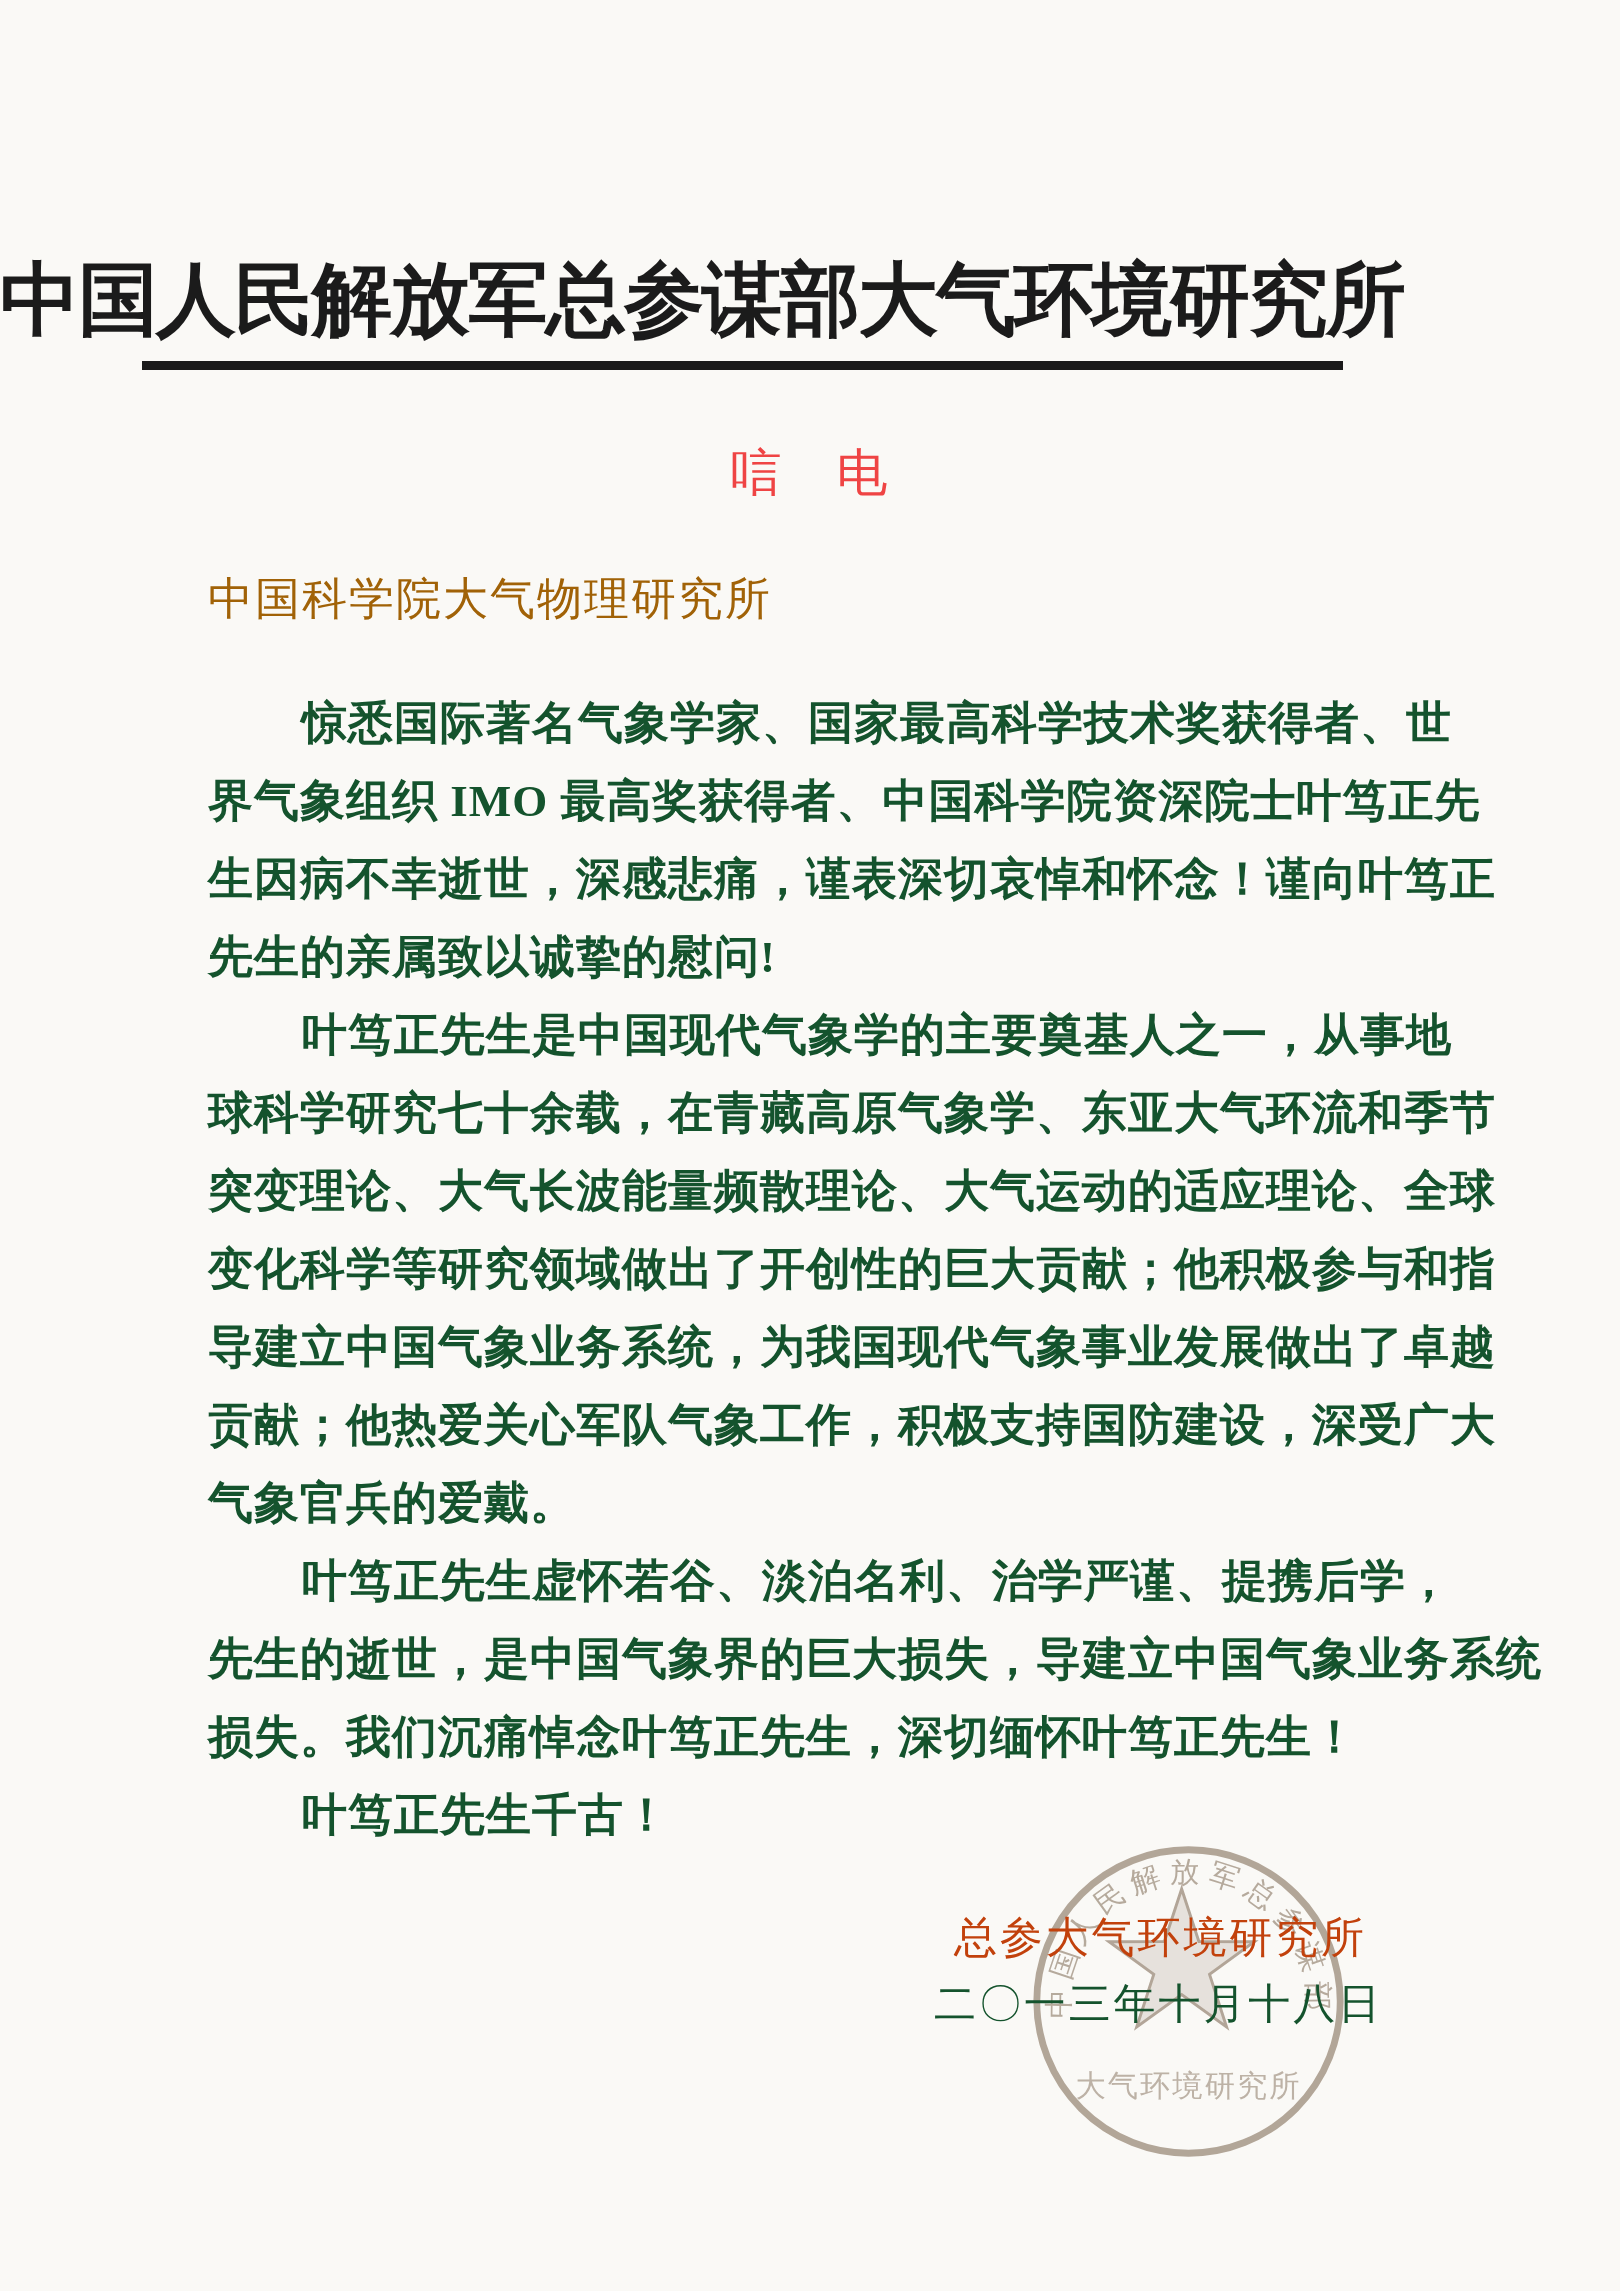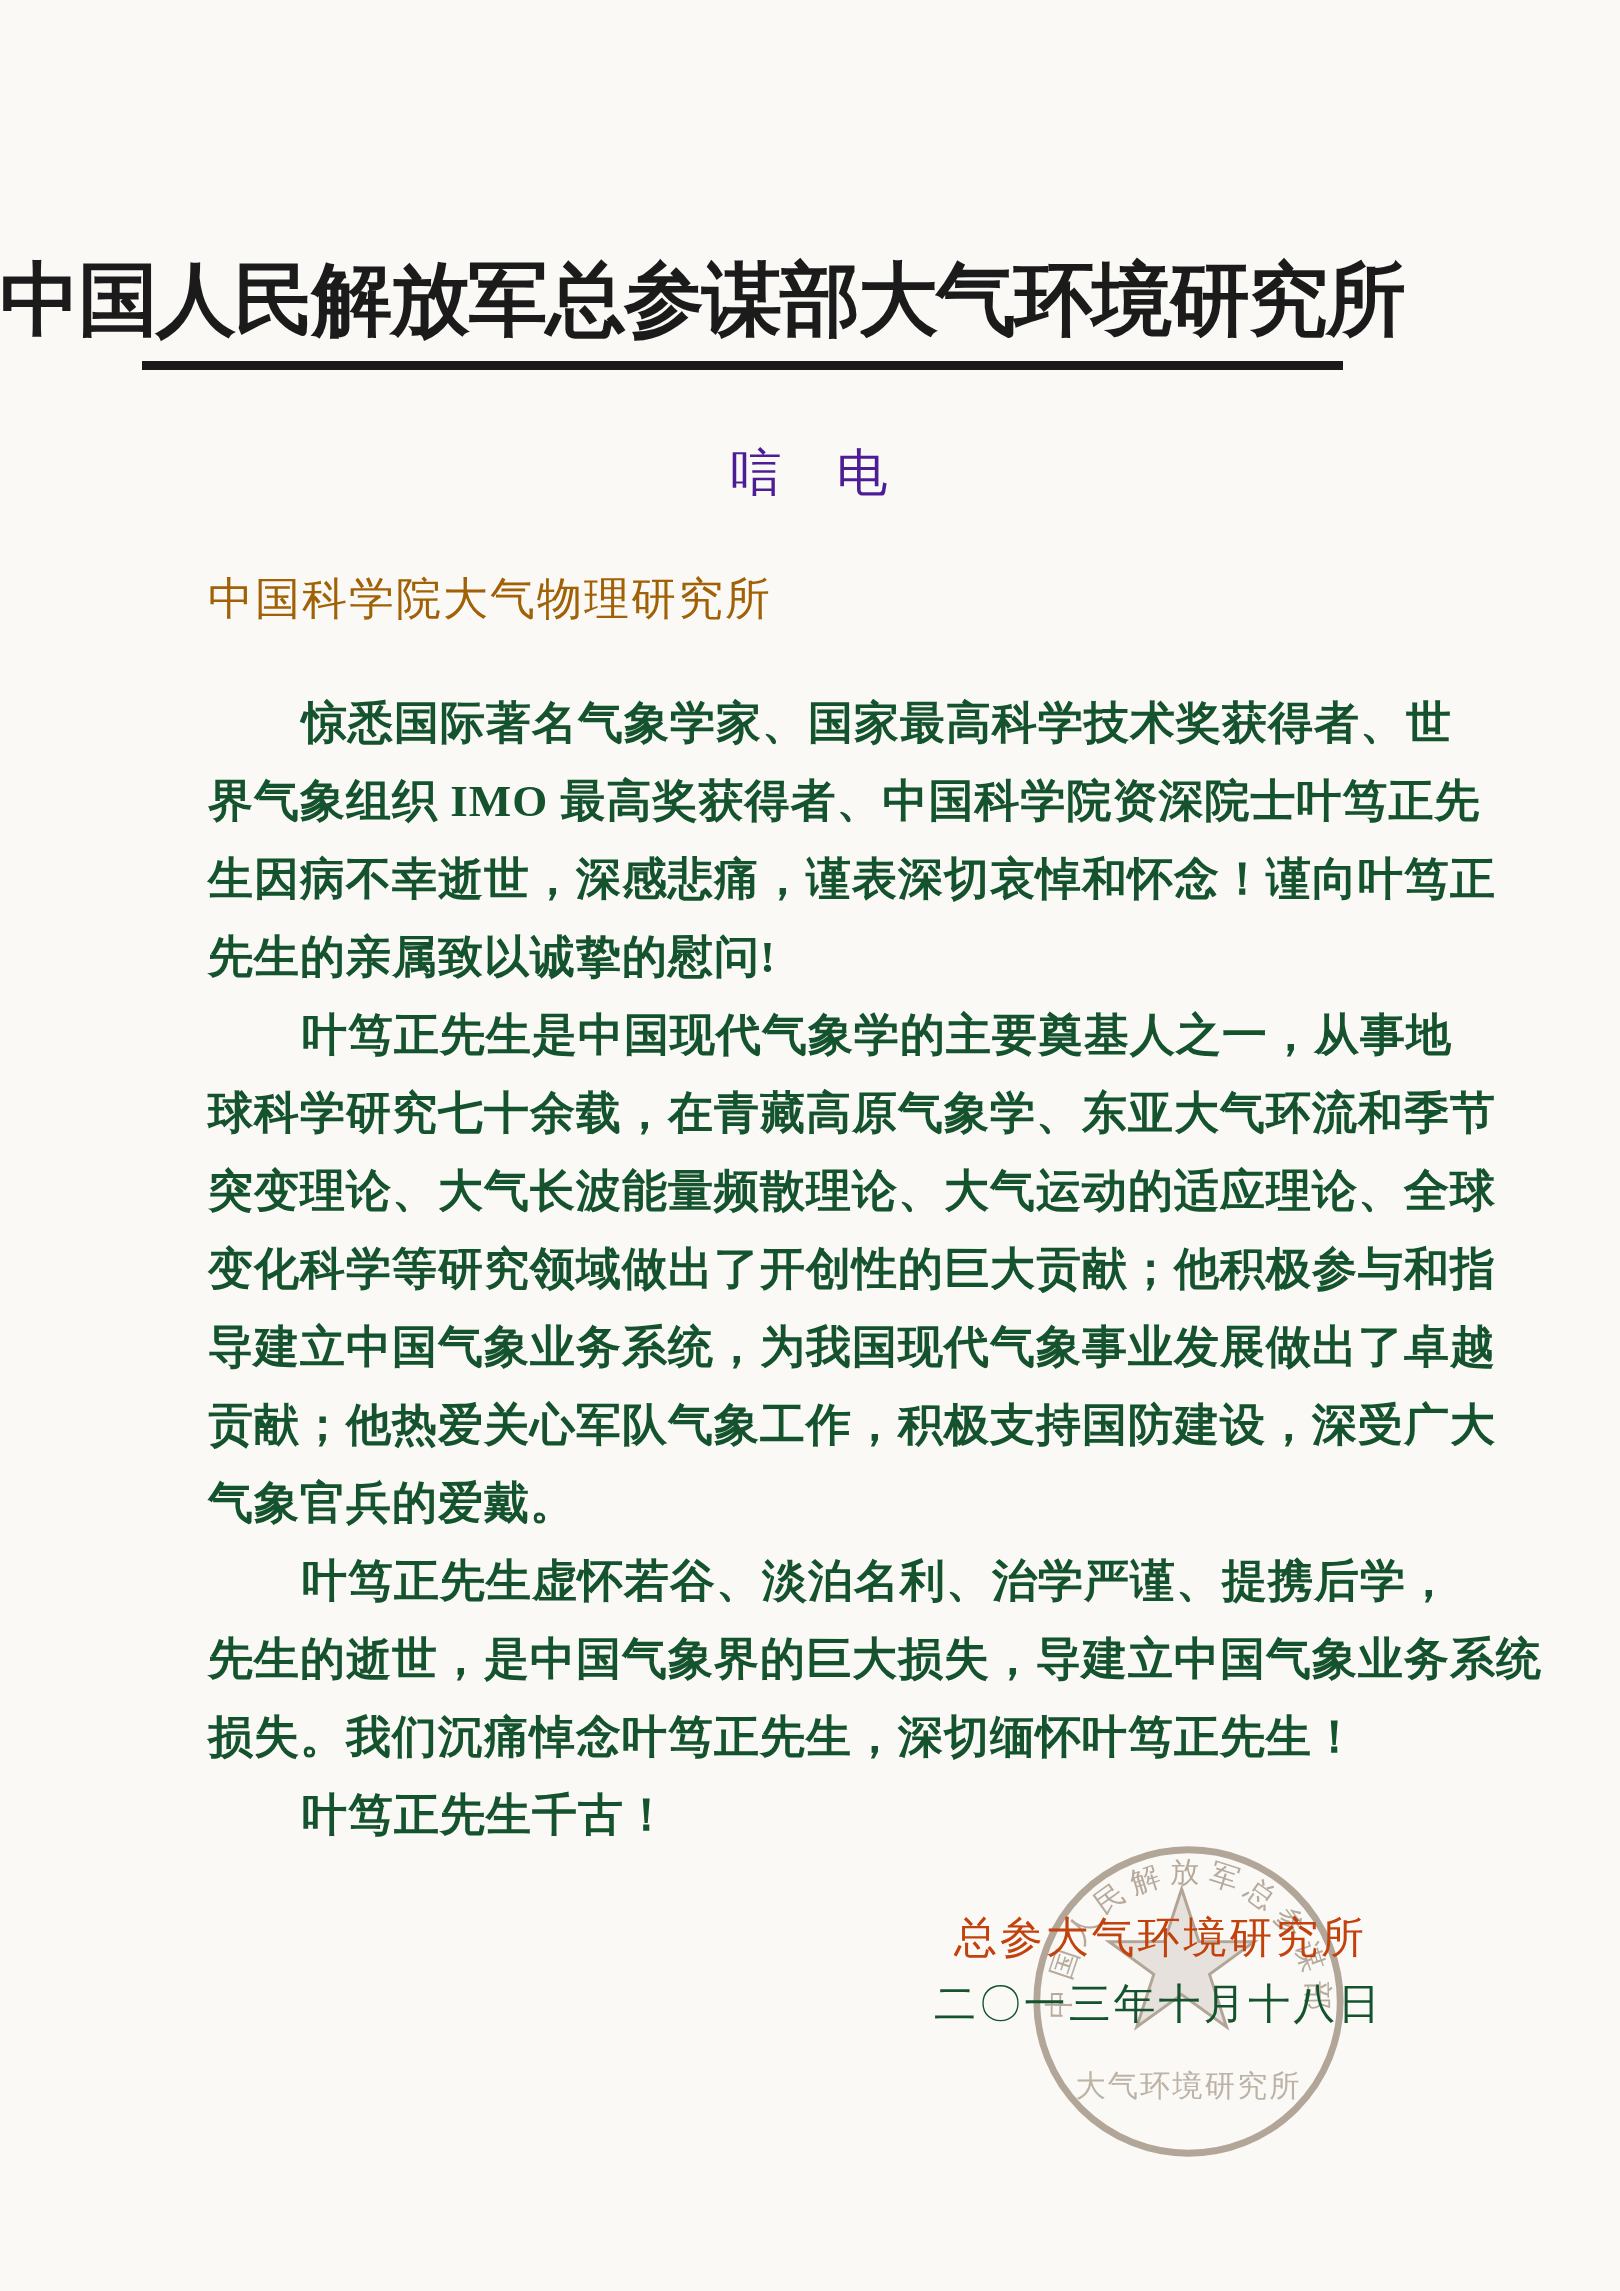--- a/index.html
+++ b/index.html
@@ -27,21 +27,21 @@
     position: absolute;
     top: 361px; left: 142px;
     width: 1201px; height: 8.8px;
     background: #1a1a1a;
   }
   .subtitle {
     position: absolute;
     top: 439px; left: 0; right: 0;
     text-align: center;
     font-size: 51px;
-    color: #4c1d95;
+    color: #ef4444;
     letter-spacing: 2px;
   }
   .recipient {
     position: absolute;
     top: 561px; left: 208px;
     font-size: 45px;
     line-height: 76px;
     color: #a16207;
     letter-spacing: 2px;
   }

